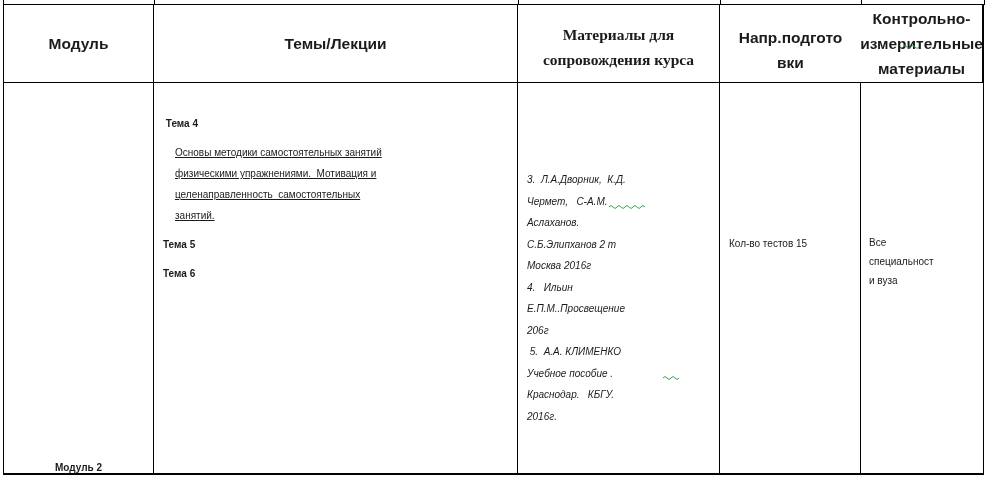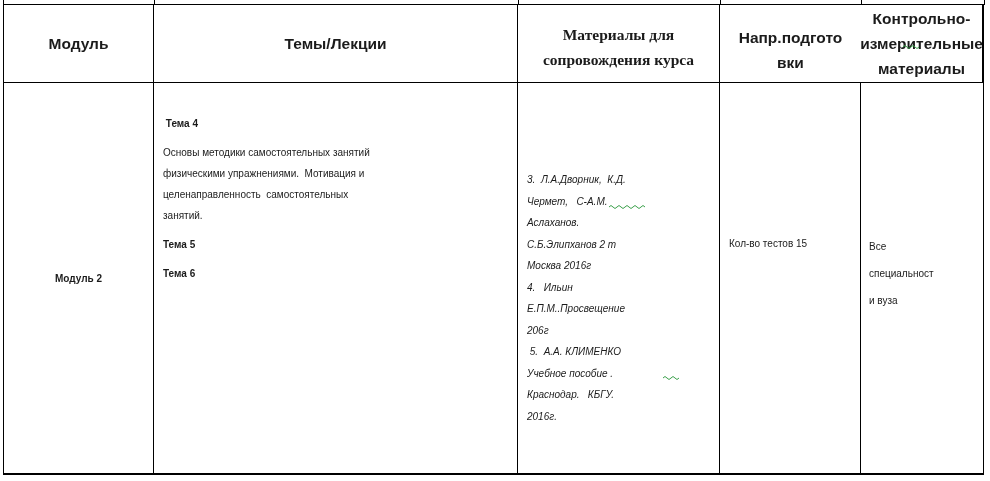--- a/index.html
+++ b/index.html
@@ -21,27 +21,27 @@
   .hc{
     border-bottom:1px solid #000;
     display:flex;align-items:center;justify-content:center;
     text-align:center;font-weight:bold;font-size:15.5px;line-height:25px;
     white-space:pre-line;
   }
   .hc.h3{padding-top:6px;font-family:Liberation Serif, serif;}
   .hc.h5{padding-top:12px;}
   
   .bc{font-size:10px;}
-  .module-cell{display:flex;align-items:center;justify-content:center;font-weight:bold;}
+  .module-cell{display:flex;align-items:flex-end;justify-content:center;font-weight:bold;}
   .topics-cell{padding:30px 8px 0 9px;}
   .topic-title{font-weight:bold;line-height:21px;margin:0 0 8px 0;white-space:pre;}
-  .topic-body{line-height:21px;margin:0 0 8px 0;white-space:pre;}
+  .topic-body{line-height:21px;margin:0 0 8px 12px;white-space:pre;text-decoration:underline;}
   .materials-cell{padding:86px 4px 0 9px;font-style:italic;line-height:21.5px;white-space:pre;}
   .tests-cell{padding:150px 2px 16px 9px;line-height:21.5px;white-space:pre;}
-  .dir-cell{padding:150px 2px 0 8px;line-height:27px;white-space:pre-line;}
+  .dir-cell{padding:150px 2px 0 8px;line-height:19px;white-space:pre-line;}
   
   .stub{position:absolute;top:0;width:1px;height:5px;background:#000;}
   
   .squig{position:absolute;}
 </style>
 </head>
 <body>
 
 <div class="stage">
 

